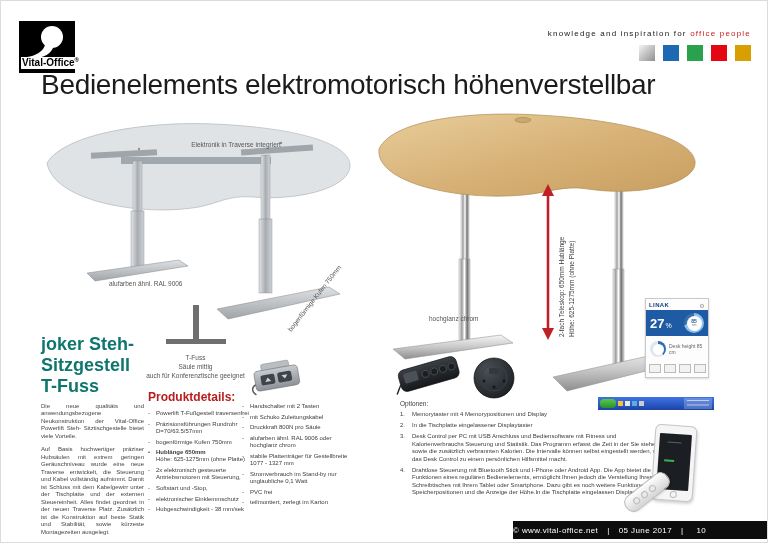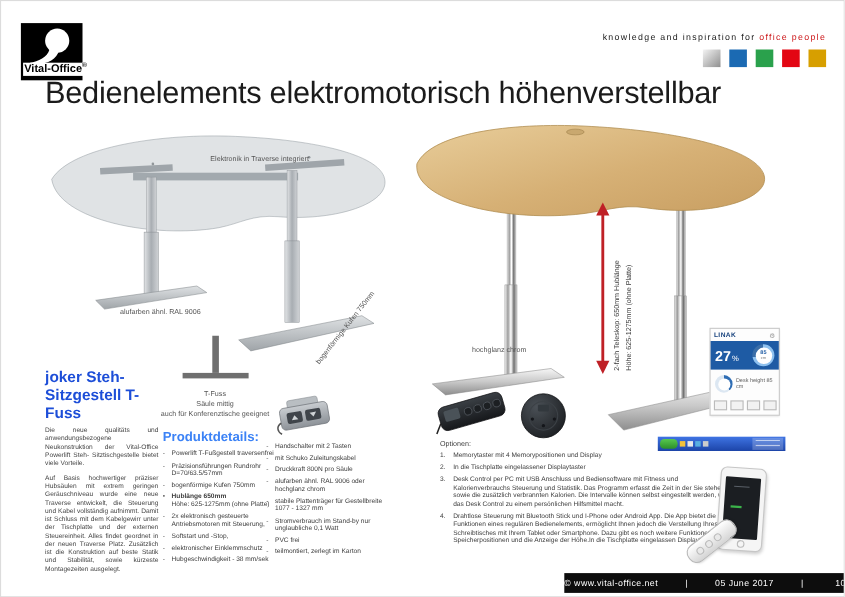--- a/index.html
+++ b/index.html
@@ -34,26 +34,26 @@
   .red-arrow{position:absolute;left:538px;top:182px;}
   .rotlabel{position:absolute;left:556px;top:196px;height:140px;writing-mode:vertical-rl;
             transform:rotate(180deg);font-size:6.5px;color:#3a3a3a;line-height:1.6;}
 
   
   .tfuss{position:absolute;left:132px;top:304px;width:125px;text-align:center;}
   .tfuss-labels{font-size:6.5px;color:#555;line-height:1.4;margin-top:2px;}
 
   
   .intro{position:absolute;left:40px;top:333px;width:103px;}
-  .intro h2{margin:0 0 5px 0;font-size:14px;line-height:1.18;color:#1d4ed8;}
+  .intro h2{margin:0 0 5px 0;font-size:18px;line-height:1.18;color:#0f766e;}
   .intro p{margin:0 0 6px 0;font-size:6px;line-height:1.25;color:#454545;text-align:justify;}
 
   
   .pd{position:absolute;left:147px;top:389px;width:108px;}
-  .pd h3{margin:0 0 6px 0;font-size:12px;color:#3b82f6;}
+  .pd h3{margin:0 0 6px 0;font-size:12px;color:#b91c1c;}
   .speclist{font-size:6px;color:#3c3c3c;line-height:1.2;}
   .li{display:flex;gap:3px;margin-bottom:3.5px;}
   .marker{flex:none;width:5px;color:#555;}
   .li-body{display:block;}
   .li-body .b{font-weight:bold;}
   .subline{display:block;}
   .speclist2{position:absolute;left:241px;top:402px;width:118px;font-size:6px;color:#3c3c3c;line-height:1.2;}
 
   
   .img-abs{position:absolute;}
@@ -107,21 +107,21 @@
   .phone .home{position:absolute;left:50%;bottom:2px;width:5px;height:5px;margin-left:-2.5px;
                border:1px solid #bbb;border-radius:50%;}
   .stick{position:absolute;left:620px;top:482px;width:50px;height:16px;
          background:linear-gradient(#ffffff,#d5d5d5);border:1px solid #b9b9b9;border-radius:8px;
          transform:rotate(-38deg);box-shadow:1px 1px 2px rgba(0,0,0,.15);}
   .stick i{position:absolute;top:5px;width:5px;height:5px;border-radius:50%;background:#e9e9e9;border:1px solid #bbb;display:block;}
   .stick i:nth-child(1){left:8px;} .stick i:nth-child(2){left:18px;} .stick i:nth-child(3){left:28px;}
 
   
   .footer{position:absolute;left:512px;top:520px;width:256px;height:18px;background:#0d0d0d;
-          color:#fff;display:flex;align-items:center;justify-content:space-between;gap:9px;
+          color:#fff;display:flex;align-items:center;justify-content:flex-start;gap:9px;
           font-size:8px;letter-spacing:.4px;}
   .footer .pgno{margin-left:4px;}
 </style>
 </head>
 <body>
 
 <div class="page">
 
   <div class="logo">
     <div class="logo-square">

